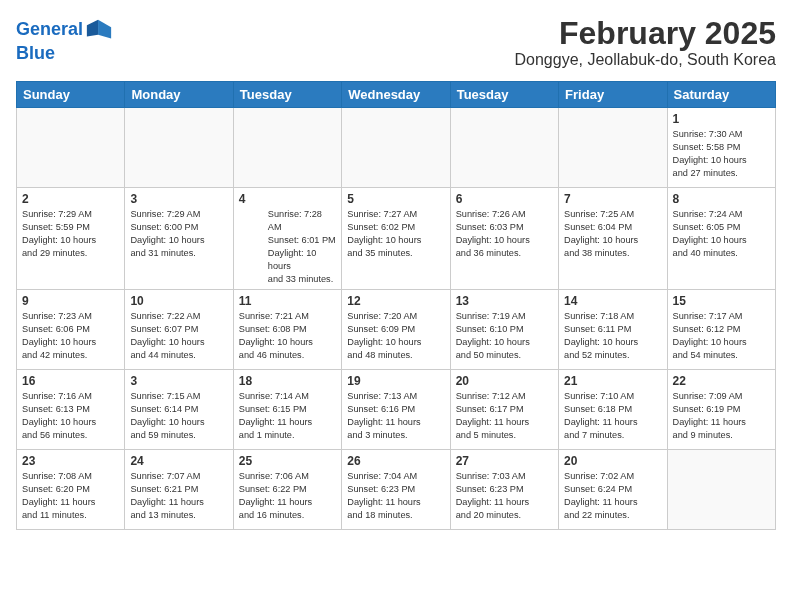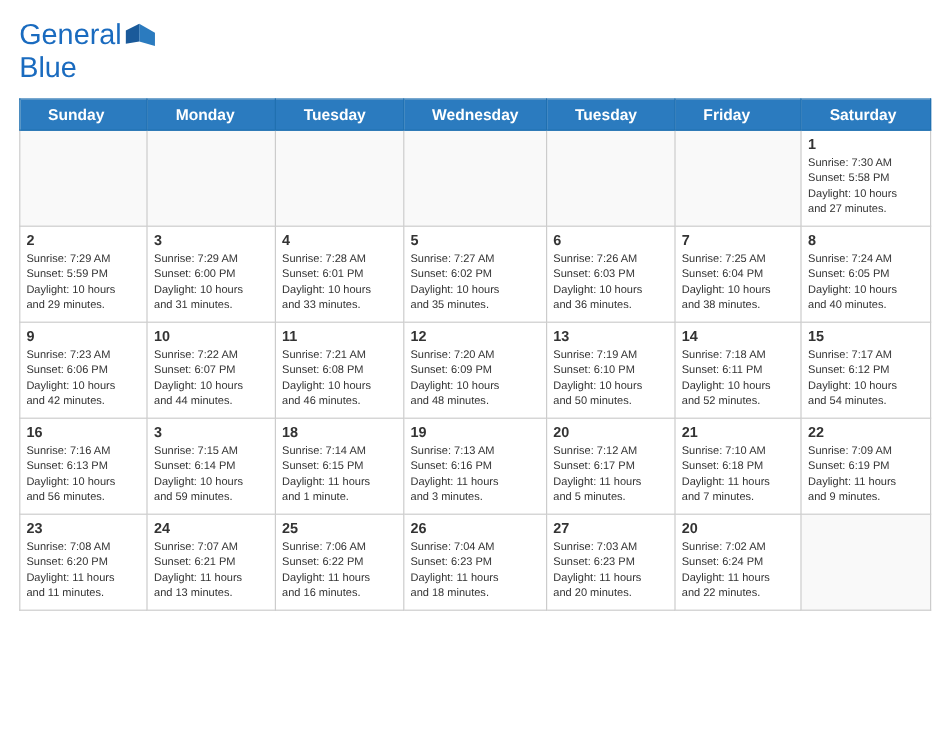--- a/index.html
+++ b/index.html
@@ -14,22 +14,22 @@
       display: flex;
       justify-content: space-between;
       align-items: flex-start;
       margin-bottom: 12px;
     }
     .logo {
       display: flex;
       align-items: center;
     }
     .logo-text {
-      font-size: 24px;
-      font-weight: normal;
+      font-size: 18px;
+      font-weight: bold;
       color: #333;
       line-height: 1.1;
     }
     .logo-text span {
       color: #1a6bbf;
     }
     .logo-icon {
       width: 28px;
       height: 28px;
       margin-left: 2px;
@@ -48,21 +48,21 @@
       color: #333;
     }
     .calendar-table {
       width: 100%;
       border-collapse: collapse;
       border: 1px solid #ccc;
     }
     .calendar-table th {
       background-color: #2b7bbf;
       color: #fff;
-      padding: 5px 23px;
+      padding: 5px 6px;
       font-size: 13px;
       font-weight: bold;
       text-align: left;
       border: 1px solid #2070b0;
     }
     .calendar-table td {
       vertical-align: top;
       padding: 4px 5px;
       border: 1px solid #ccc;
       width: calc(100%/7);
@@ -98,20 +98,24 @@
         <svg class="logo-icon" viewBox="0 0 30 30">
           <polygon points="14,4 28,12 28,24 14,20" fill="#2b7bbf"></polygon>
           <polygon points="14,4 2,10 2,22 14,20" fill="#1a5a9a"></polygon>
         </svg>
       </div>
       <div class="logo-text">
         <span>Blue</span>
       </div>
     </div>
   </div>
+  <div class="title-area">
+    <div class="calendar-title">February 2025</div>
+    <div class="calendar-subtitle">Donggye, Jeollabuk-do, South Korea</div>
+  </div>
 </div>
 
 <table class="calendar-table">
   <thead>
     <tr id="header-row">
     <th>Sunday</th>
         <th>Monday</th>
         <th>Tuesday</th>
         <th>Wednesday</th>
         <th>Tuesday</th>
@@ -145,21 +149,21 @@
         </td>
         <td>
           <span class="day-number">3</span>
           <div class="day-info" style="white-space: pre-line;">Sunrise: 7:29 AM
 Sunset: 6:00 PM
 Daylight: 10 hours
 and 31 minutes.</div>
         </td>
         <td>
           <span class="day-number">4</span>
-          <div class="day-info" style="white-space: pre-line;">Sunrise: 7:28 AM
+          <div class="day-info" style="white-space: pre-line; margin-left: 29px;">Sunrise: 7:28 AM
 Sunset: 6:01 PM
 Daylight: 10 hours
 and 33 minutes.</div>
         </td>
         <td>
           <span class="day-number">5</span>
           <div class="day-info" style="white-space: pre-line;">Sunrise: 7:27 AM
 Sunset: 6:02 PM
 Daylight: 10 hours
 and 35 minutes.</div>

